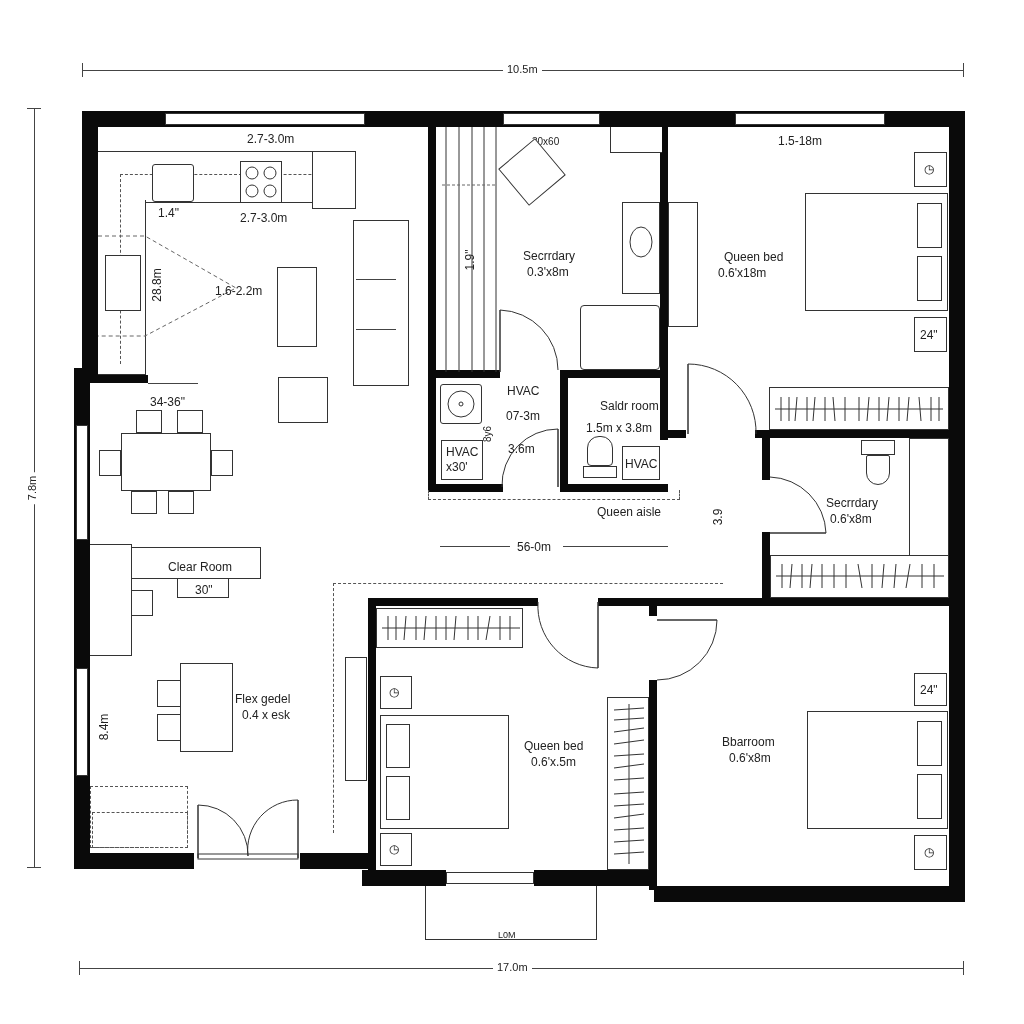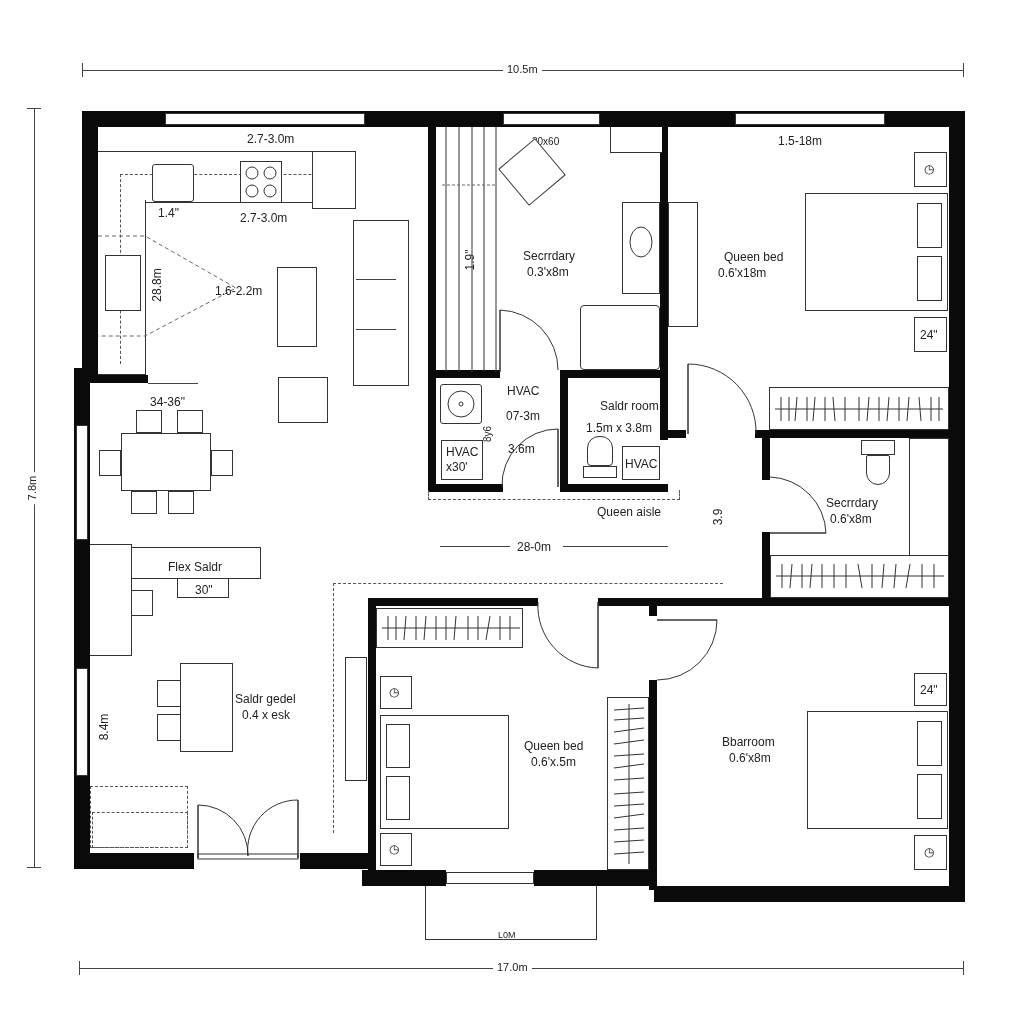--- a/index.html
+++ b/index.html
@@ -101,29 +101,29 @@
 <div class="thin" style="left:121px;top:433px;width:90px;height:58px;"></div>
 <div class="thin" style="left:136px;top:410px;width:26px;height:23px;"></div>
 <div class="thin" style="left:177px;top:410px;width:26px;height:23px;"></div>
 <div class="thin" style="left:131px;top:491px;width:26px;height:23px;"></div>
 <div class="thin" style="left:168px;top:491px;width:26px;height:23px;"></div>
 <div class="thin" style="left:99px;top:450px;width:22px;height:26px;"></div>
 <div class="thin" style="left:211px;top:450px;width:22px;height:26px;"></div>
 
 <div class="thin" style="left:90px;top:544px;width:42px;height:112px;border-left:none;"></div>
 <div class="thin" style="left:131px;top:547px;width:130px;height:32px;"></div>
-<div class="lbl" style="left:168px;top:560px;">Flex Saldr</div>
+<div class="lbl" style="left:168px;top:560px;">Clear Room</div>
 <div class="thin" style="left:177px;top:578px;width:52px;height:20px;"></div>
 <div class="lbl" style="left:195px;top:583px;">30"</div>
 <div class="thin" style="left:131px;top:590px;width:22px;height:26px;"></div>
 
 <div class="thin" style="left:180px;top:663px;width:53px;height:89px;"></div>
 <div class="thin" style="left:157px;top:680px;width:24px;height:27px;"></div>
 <div class="thin" style="left:157px;top:714px;width:24px;height:27px;"></div>
-<div class="lbl" style="left:235px;top:692px;">Saldr gedel</div>
+<div class="lbl" style="left:235px;top:692px;">Flex gedel</div>
 <div class="lbl" style="left:242px;top:708px;">0.4 x esk</div>
 <div class="lbl rot" style="left:91px;top:720px;">8.4m</div>
 <div class="dash" style="left:90px;top:786px;width:98px;height:62px;"></div>
 <div class="dash" style="left:92px;top:812px;width:96px;height:36px;"></div>
 <div class="thin" style="left:345px;top:657px;width:22px;height:124px;"></div>
 <div class="dash" style="left:333px;top:583px;width:390px;height:250px;border-bottom:none;border-right:none;"></div>
 
 <svg style="left:196px;top:800px;" width="104" height="60">
   <line x1="2" y1="5" x2="2" y2="58" stroke="#333" stroke-width="1.5"></line>
   <path d="M2,5 A50,50 0 0 1 52,56" fill="none" stroke="#333"></path>
@@ -177,21 +177,21 @@
 <div class="lbl" style="left:586px;top:421px;">1.5m x 3.8m</div>
 <div class="thin" style="left:587px;top:436px;width:26px;height:30px;border-radius:12px 12px 4px 4px;"></div>
 <div class="thin" style="left:583px;top:466px;width:34px;height:12px;"></div>
 <div class="thin" style="left:622px;top:446px;width:38px;height:34px;"></div>
 <div class="lbl" style="left:625px;top:457px;">HVAC</div>
 
 <div class="dash" style="left:428px;top:490px;width:252px;height:10px;border-top:none;"></div>
 <div class="lbl" style="left:597px;top:505px;">Queen aisle</div>
 <div class="dimline" style="left:440px;top:546px;width:70px;height:1px;"></div>
 <div class="dimline" style="left:563px;top:546px;width:105px;height:1px;"></div>
-<div class="lbl" style="left:517px;top:540px;">28-0m</div>
+<div class="lbl" style="left:517px;top:540px;">56-0m</div>
 <div class="lbl rot" style="left:710px;top:510px;">3.9</div>
 <svg style="left:686px;top:362px;" width="72" height="74">
   <line x1="2" y1="2" x2="2" y2="72" stroke="#333" stroke-width="1.5"></line>
   <path d="M2,2 A68,68 0 0 1 70,72" fill="none" stroke="#333"></path>
 </svg>
 
 <div class="lbl" style="left:778px;top:134px;">1.5-18m</div>
 <div class="thin" style="left:668px;top:202px;width:30px;height:125px;"></div>
 <div class="lbl" style="left:724px;top:250px;">Queen bed</div>
 <div class="lbl" style="left:718px;top:266px;">0.6'x18m</div>

